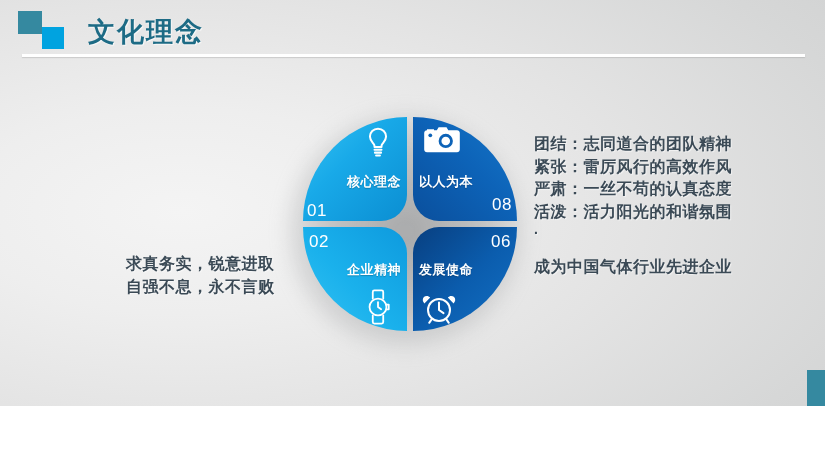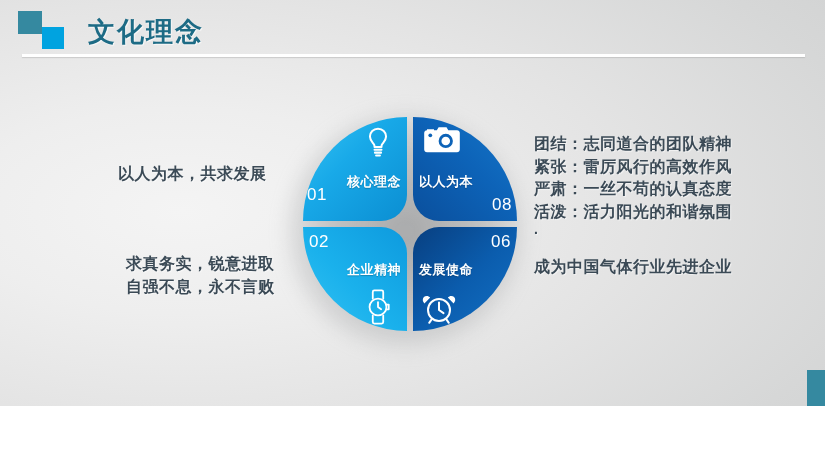--- a/index.html
+++ b/index.html
@@ -142,21 +142,21 @@
   }
   .petal-icon svg { display: block; width: 100%; height: 100%; }
 
   
   #petal-tl {
     left: 0; top: 0;
     border-radius: 104px 0 26px 0;
     background: linear-gradient(135deg, #35c3f3 0%, #18a9e8 42%, #0b8ed2 100%);
   }
   #petal-tl .petal-label { right: 6px; bottom: 30px; }
-  #petal-tl .petal-num   { left: 4px; bottom: 16px; }
+  #petal-tl .petal-num   { left: 4px; bottom: 0; }
   #petal-tl .petal-icon  { right: 12px; top: 8px; }
 
   
   #petal-tr {
     left: 110px; top: 0;
     border-radius: 0 104px 0 26px;
     background: linear-gradient(225deg, #1577c9 0%, #0d63b8 45%, #0a4f9c 100%);
   }
   #petal-tr .petal-label { left: 6px; bottom: 30px; }
   #petal-tr .petal-num   { right: 5px; bottom: 6px; }
@@ -287,21 +287,20 @@
           <path d="M18 13.6V21l4.5 3.1"></path>
           <path d="M10.6 30.4l-2.4 3.4"></path>
           <path d="M25.4 30.4l2.4 3.4"></path>
         </svg>
       </span>
       <span class="petal-label">发展使命</span>
       <span class="petal-num">06</span>
     </div>
   </div>
 
-  <div class="body-text" id="text-left-top">以人为本，共求发展</div>
 
   <div class="body-text" id="text-left-bottom">求真务实，锐意进取
 自强不息，永不言败</div>
 
   <div class="body-text" id="text-right-top">团结：志同道合的团队精神
 紧张：雷厉风行的高效作风
 严肃：一丝不苟的认真态度
 活泼：活力阳光的和谐氛围</div>
 
   <div class="body-text" id="text-right-dot">.</div>

